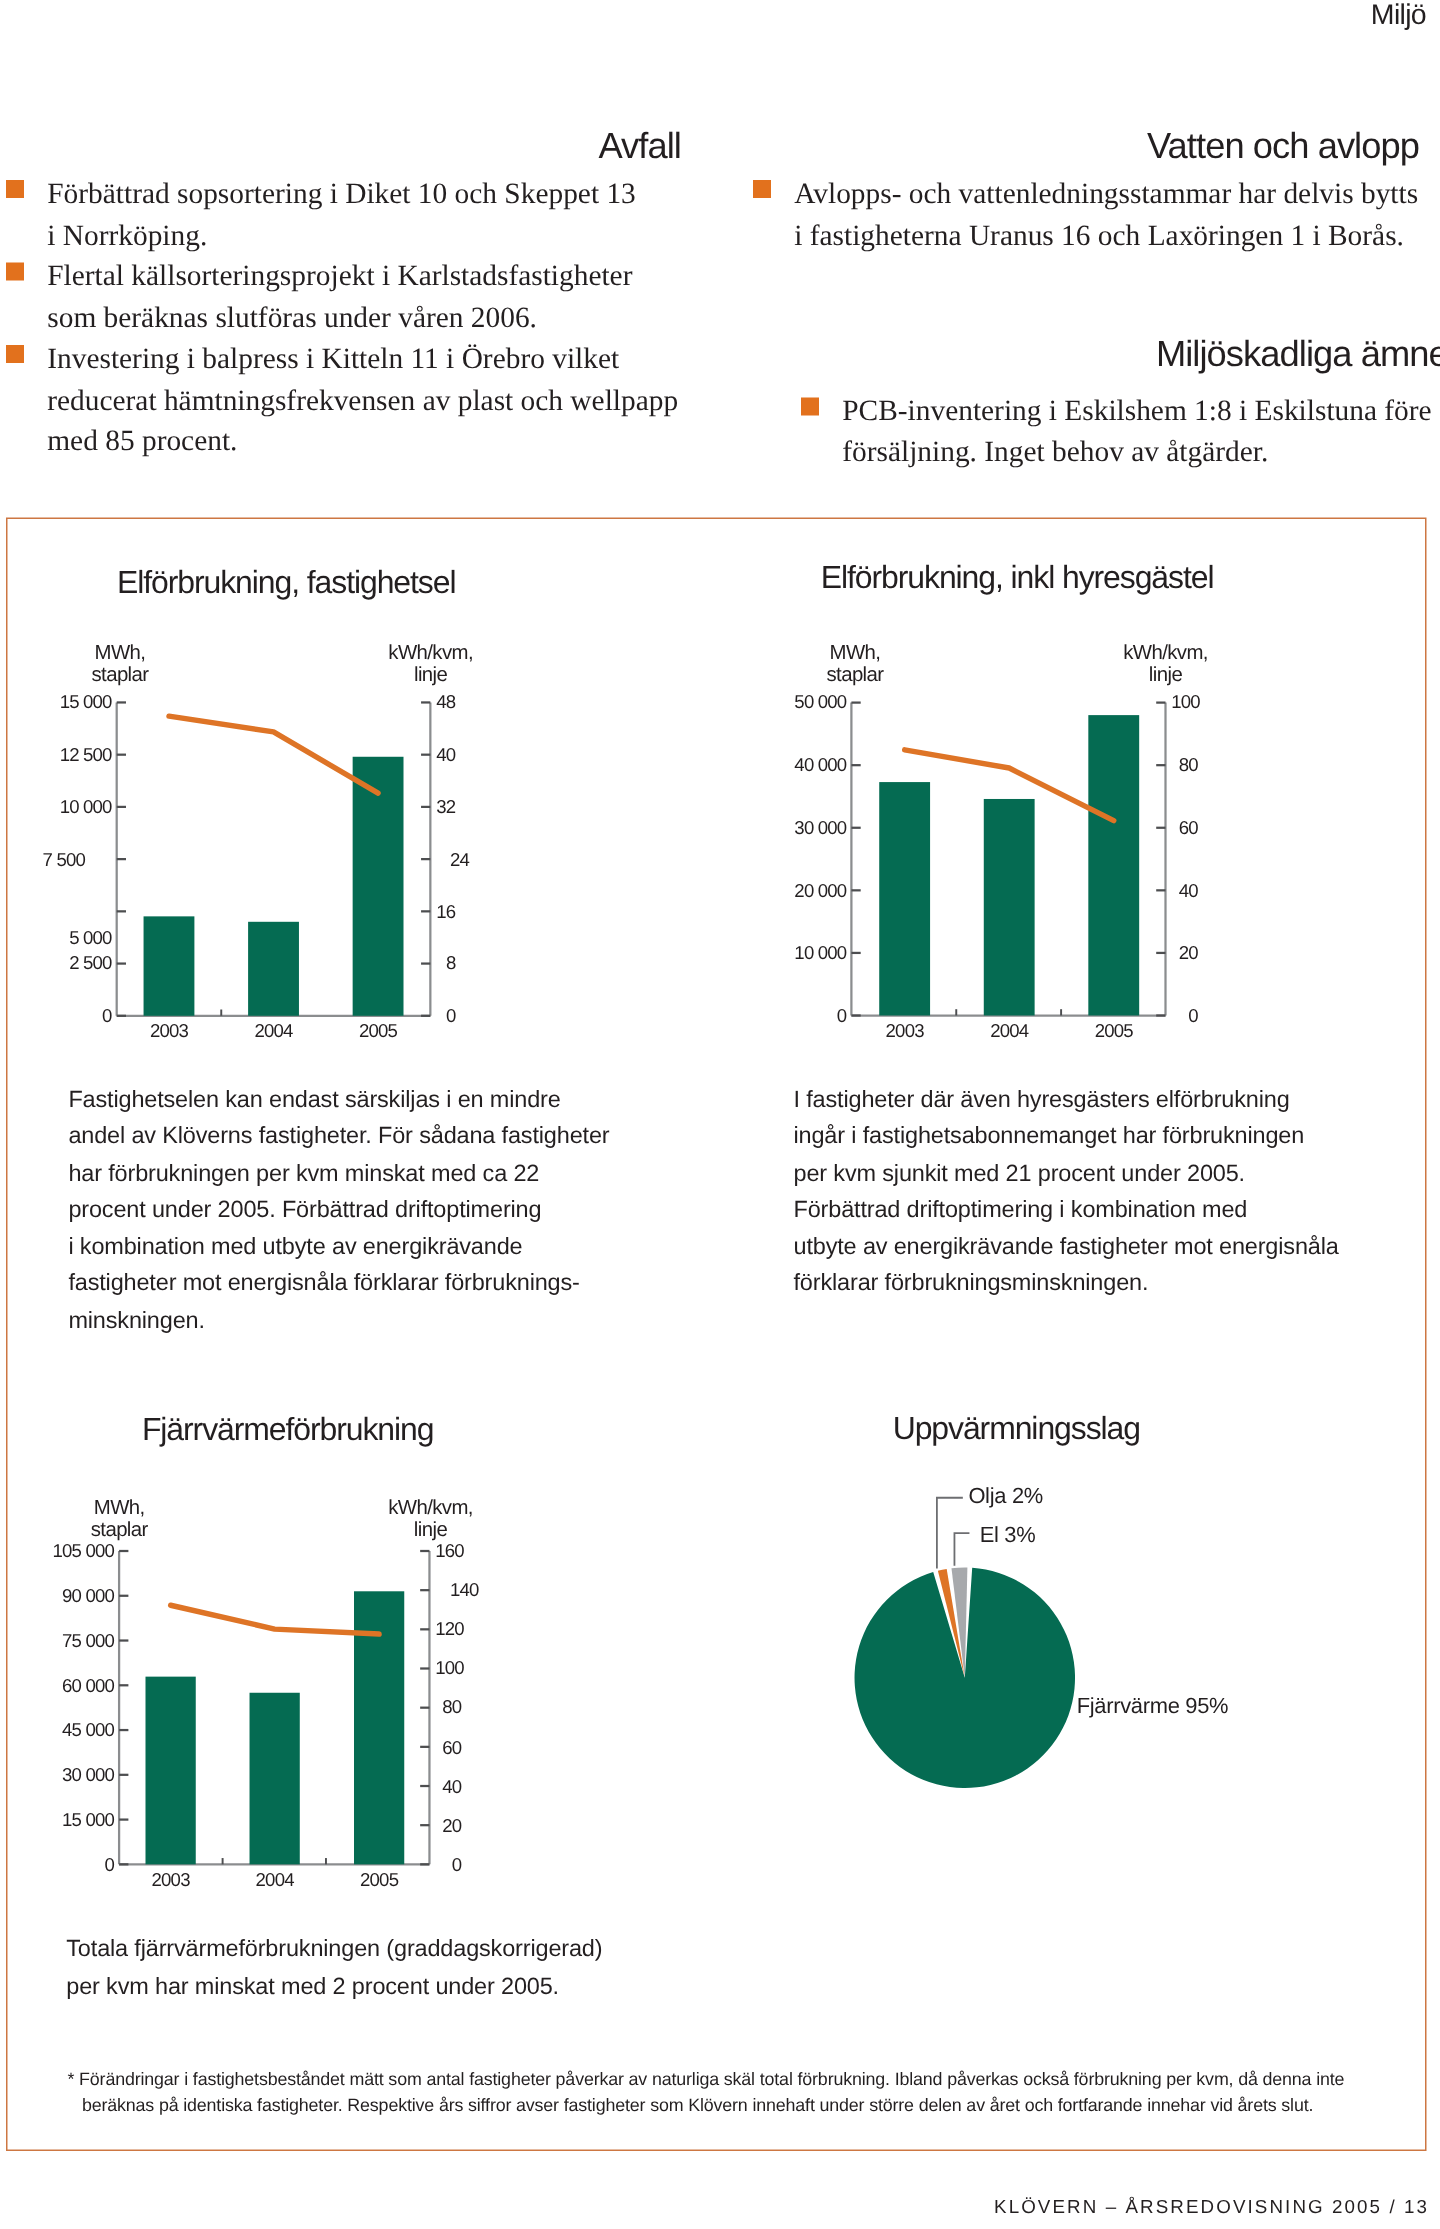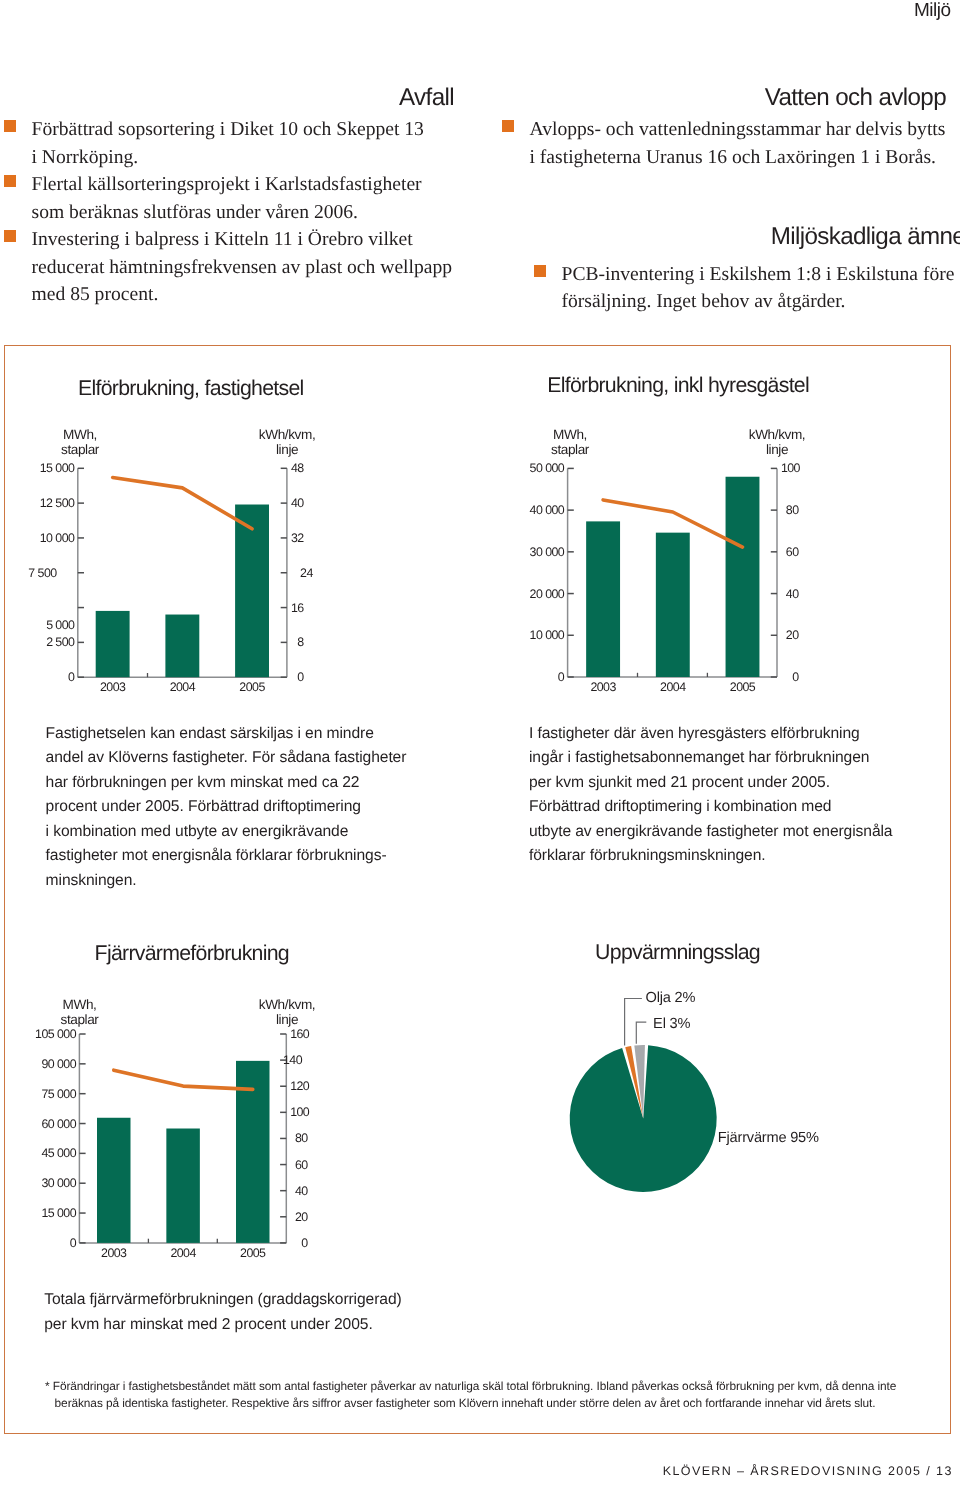--- a/index.html
+++ b/index.html
@@ -197,21 +197,21 @@
     </svg>
     <div class="tklab" style="left: 0px; top: 122px; width: 76px; text-align: right;">105 000</div>
     <div class="tklab" style="left: 0px; top: 151.843px; width: 76px; text-align: right;">90 000</div>
     <div class="tklab" style="left: 0px; top: 181.686px; width: 76px; text-align: right;">75 000</div>
     <div class="tklab" style="left: 0px; top: 211.529px; width: 76px; text-align: right;">60 000</div>
     <div class="tklab" style="left: 0px; top: 241.371px; width: 76px; text-align: right;">45 000</div>
     <div class="tklab" style="left: 0px; top: 271.214px; width: 76px; text-align: right;">30 000</div>
     <div class="tklab" style="left: 0px; top: 301.057px; width: 76px; text-align: right;">15 000</div>
     <div class="tklab" style="left: 0px; top: 330.9px; width: 76px; text-align: right;">0</div>
     <div class="tklab" style="left: 290.2px; top: 122px; width: 17.4px; text-align: right;">160</div>
-    <div class="tklab" style="left: 283px; top: 148.113px; width: 17.4px; text-align: right;">140</div>
+    <div class="tklab" style="left: 300px; top: 148.113px; width: 17.4px; text-align: right;">140</div>
     <div class="tklab" style="left: 290.2px; top: 174.225px; width: 17.4px; text-align: right;">120</div>
     <div class="tklab" style="left: 290.2px; top: 200.338px; width: 17.4px; text-align: right;">100</div>
     <div class="tklab" style="left: 290.2px; top: 226.45px; width: 17.4px; text-align: right;">80</div>
     <div class="tklab" style="left: 290.2px; top: 252.562px; width: 17.4px; text-align: right;">60</div>
     <div class="tklab" style="left: 290.2px; top: 278.675px; width: 17.4px; text-align: right;">40</div>
     <div class="tklab" style="left: 290.2px; top: 304.788px; width: 17.4px; text-align: right;">20</div>
     <div class="tklab" style="left: 290.2px; top: 330.9px; width: 17.4px; text-align: right;">0</div>
     <div class="catlab" style="left: 83.75px; top: 340.7px; width: 60px;">2003</div>
     <div class="catlab" style="left: 153.1px; top: 340.7px; width: 60px;">2004</div>
     <div class="catlab" style="left: 222.75px; top: 340.7px; width: 60px;">2005</div>

